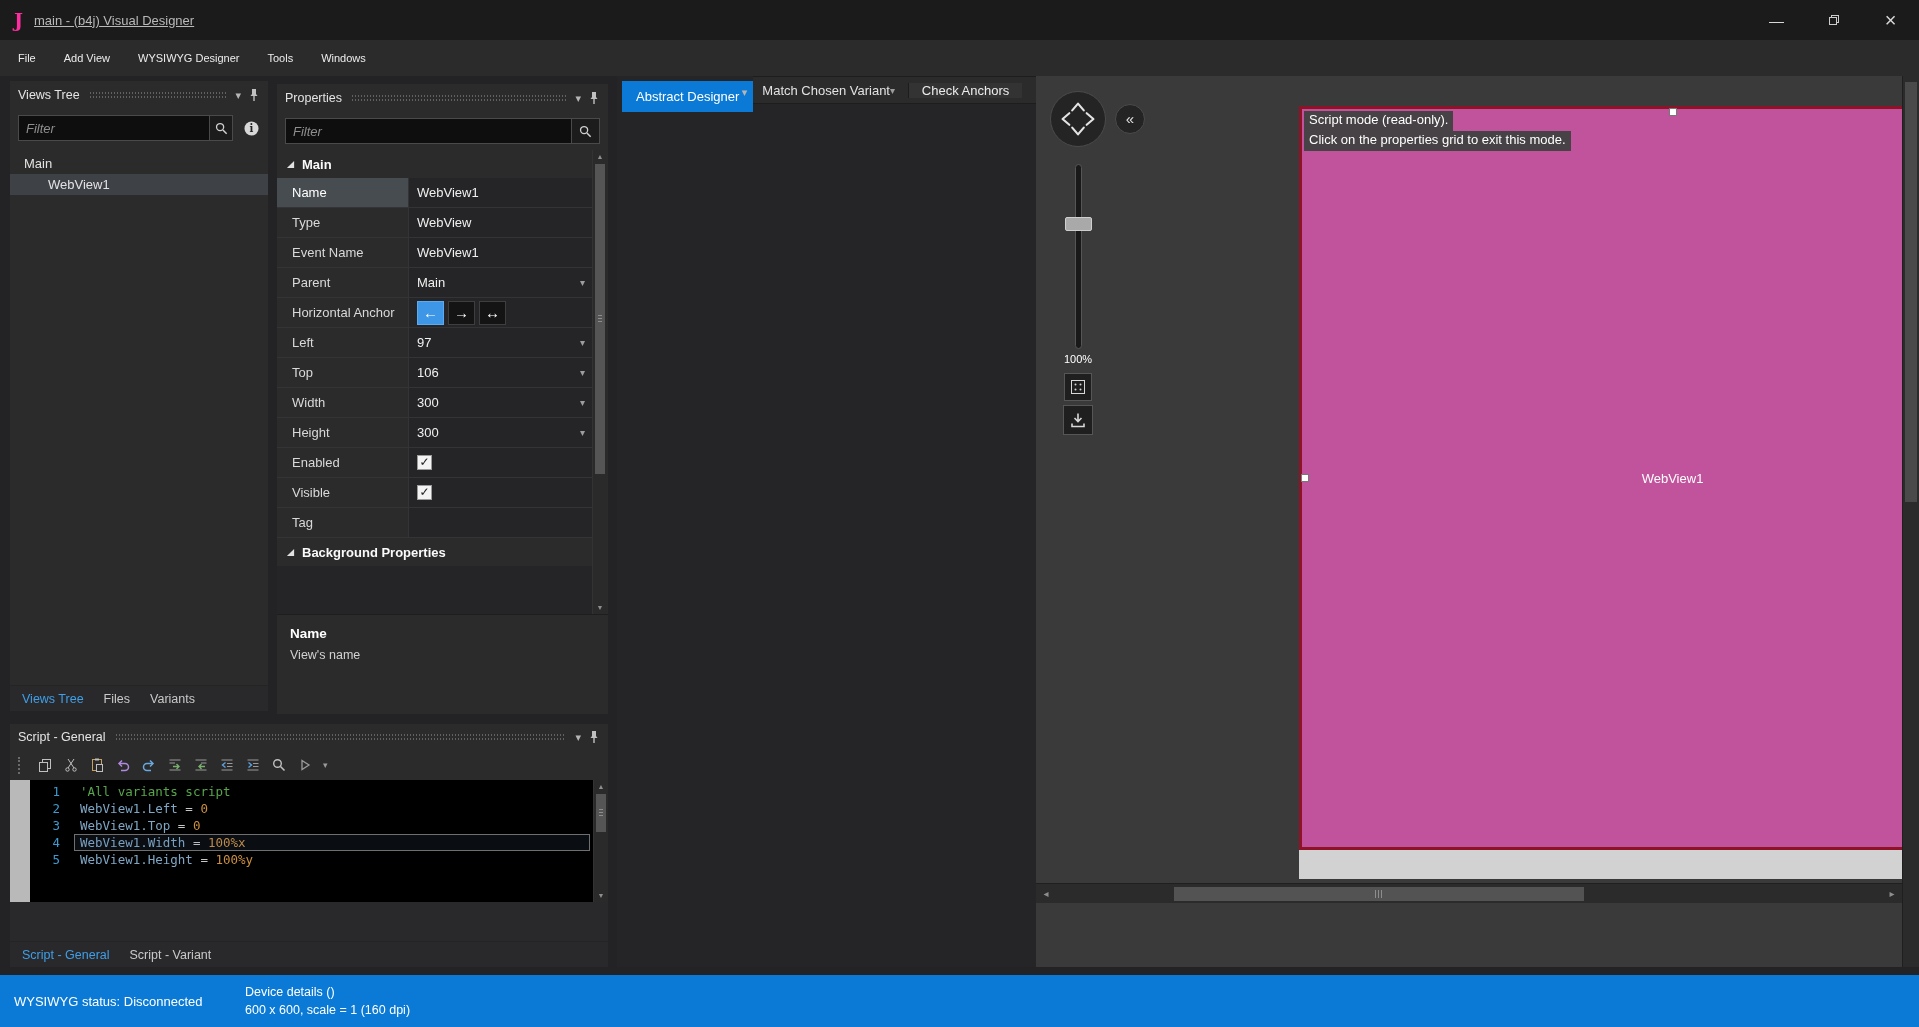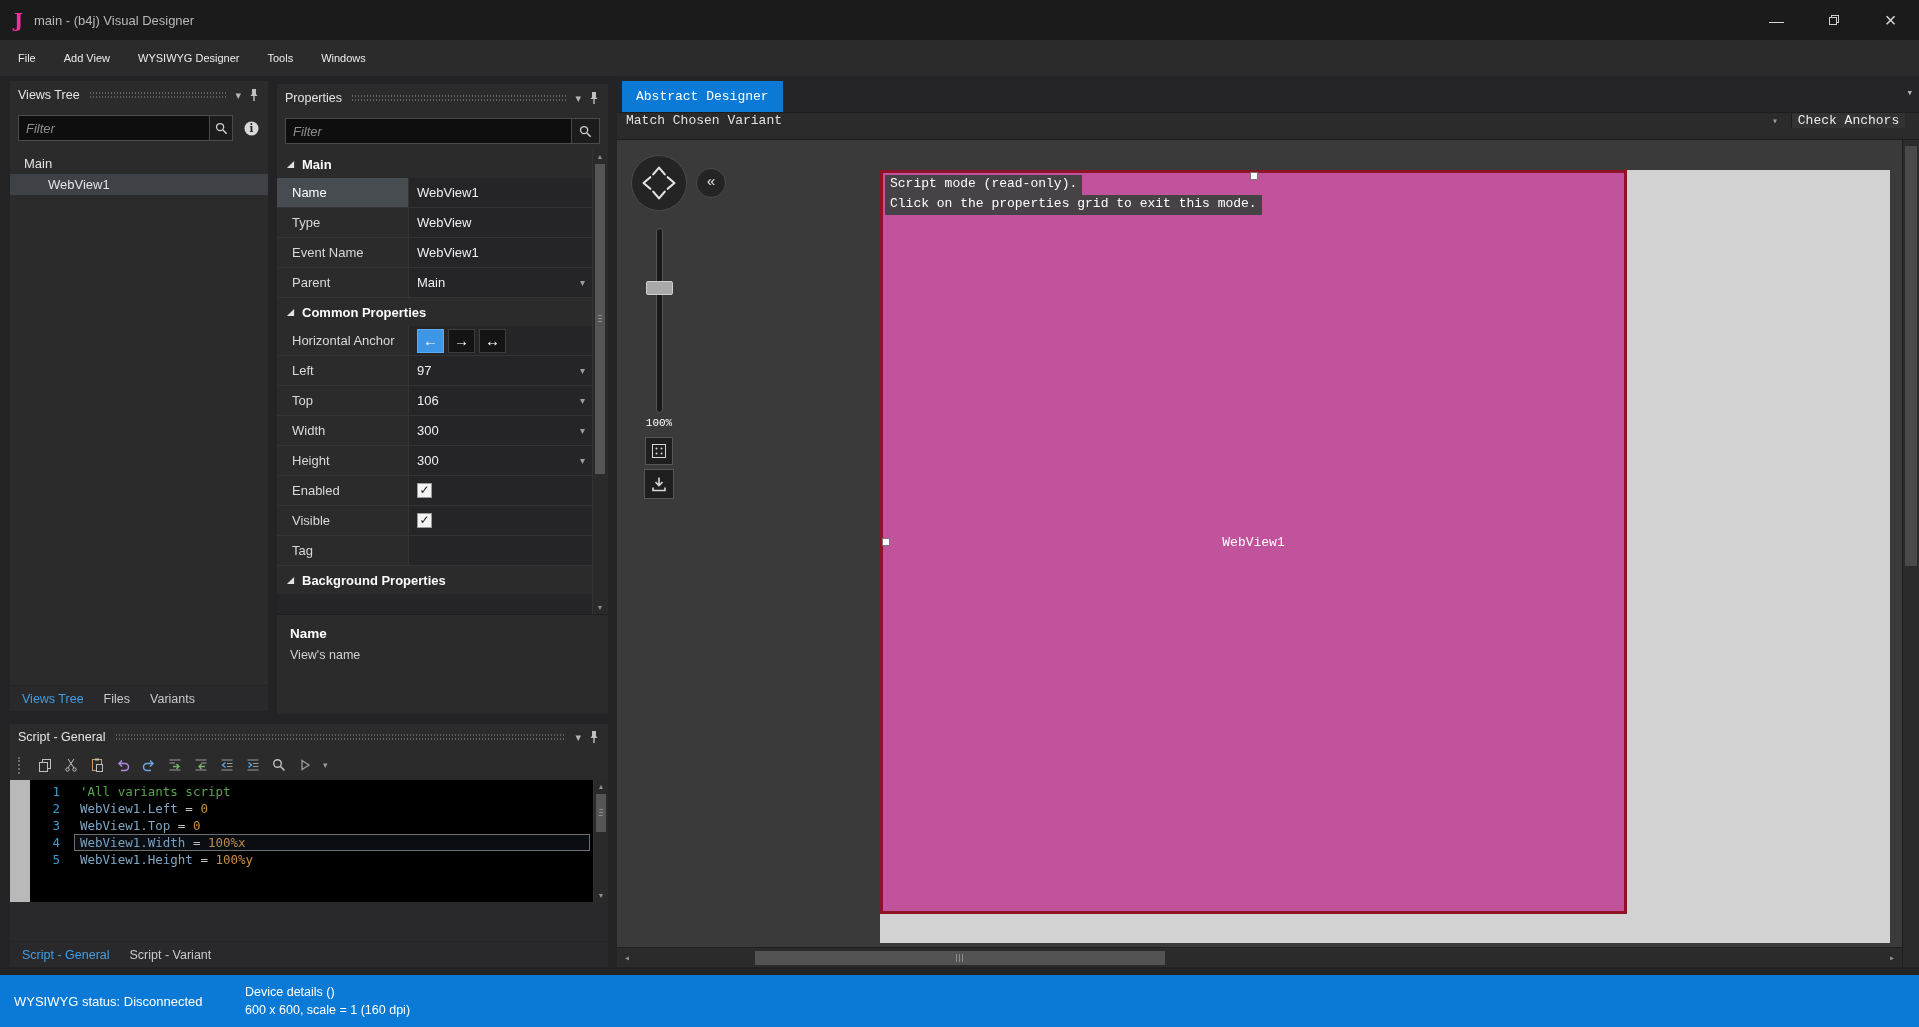--- a/index.html
+++ b/index.html
@@ -4,21 +4,21 @@
 <style>
   * { margin:0; padding:0; box-sizing:border-box; }
   html,body { width:1919px; height:1027px; overflow:hidden; background:#1a1a1a;
               font-family:"Liberation Sans", sans-serif; }
   #window { position:relative; width:1919px; height:1027px; background:#232325; color:#ddd; font-size:13px; }
 
   
   .titlebar { position:absolute; left:0; top:0; width:100%; height:40px; background:#1b1b1b;
               display:flex; align-items:center; }
   .logo { color:#ff2da0; font-weight:bold; font-size:19px; margin:0 11px 0 14px; font-family:"DejaVu Serif", serif; }
-  .title-text { color:#b9b9b9; font-size:13px; }
+  .title-text { color:#b9b9b9; font-size:13px;text-decoration:underline; }
   .win-controls { margin-left:auto; display:flex; height:100%; }
   .win-btn { width:57px; height:100%; display:flex; align-items:center; justify-content:center;
              color:#d8d8d8; font-size:15px; }
   .win-btn.close { font-size:20px; }
 
   
   .menubar { position:absolute; left:0; top:40px; width:100%; height:36px; background:#2b2b2b;
              display:flex; align-items:center; padding-left:4px; }
   .menu-item { padding:0 14px; height:100%; display:flex; align-items:center; color:#ececec; font-size:11px; }
 
@@ -94,27 +94,27 @@
   .code-line { display:flex; height:17px; align-items:center; position:relative; white-space:pre; }
   .line-num { width:42px; min-width:42px; padding-right:12px; margin-right:8px; text-align:right; color:#3d9ad1; }
   .code-line.current::after { content:""; position:absolute; left:44px; right:3px; top:0; bottom:0;
                               border:1px solid #6f6f6f; background:rgba(80,110,150,.12); }
   .c-comment { color:#57a64a; } .c-ident { color:#7fa7c5; } .c-op { color:#c8c8c8; } .c-num { color:#cc8f3f; }
   #editor-scroll { position:relative; width:15px; background:#2a2a2a; border-left:1px solid #333; }
   .script-filler { flex:1; background:#29292b; }
 
   
   #designer { left:617px; top:76px; width:1302px; height:891px; position:absolute; display:flex;
-              flex-direction:column; background:#252527;font-family:Liberation Mono, monospace; }
+              flex-direction:row; background:#252527; }
   .tabstrip { height:36px; min-height:36px; background:#252527; display:flex; align-items:flex-end; position:relative; }
   .designer-tab { height:31px; padding:0 14px; background:#0a7ad6; color:#fff; display:flex; align-items:center;
                   font-size:13px; margin-left:5px; }
   .strip-caret { position:absolute; right:6px; top:10px; color:#b5b5b5; font-size:11px; }
   .designer-toolbar { height:28px; min-height:28px; background:#2b2b2b; border-top:1px solid #1d1d1d;
-                      border-bottom:1px solid #1d1d1d; display:flex; align-items:flex-start; }
+                      border-bottom:1px solid #1d1d1d; display:flex; align-items:center; }
   .variant-dd { flex:1; display:flex; align-items:center; padding:0 9px; color:#e2e2e2; }
   .variant-dd .vcaret { margin-left:auto; color:#9d9d9d; font-size:10px; padding-right:4px; }
   .check-anchors { width:114px; display:flex; align-items:center; justify-content:center; background:#333;
                    border-left:1px solid #1d1d1d; margin-right:14px; color:#ececec; }
   .canvas { flex:1; position:relative; background:#3a3a3a; overflow:hidden; }
   .form-bg { position:absolute; left:263px; top:30px; width:1010px; height:773px; background:#d2d2d2; }
   .widget { position:absolute; left:0; top:0; width:747px; height:744px; background:#c0539c;
             border:3px solid #8e1326; display:flex; align-items:center; justify-content:center; }
   .widget-label { color:#fff; font-size:13px; }
   .handle { position:absolute; width:8px; height:8px; background:#fff; border:1px solid #777; }
@@ -267,26 +267,20 @@
             <span class="val-text">WebView1</span>
           </div>
         </div>
         <div class="prop-row">
           <div class="prop-label">Parent</div>
           <div class="prop-value">
             <span class="val-text">Main</span>
             <span class="dd-caret">▾</span>
           </div>
         </div>
-        <div class="sec-hdr">
-          <svg width="9" height="9" viewBox="0 0 10 10">
-            <path d="M9 1 L9 9 L1 9 Z" fill="#e2e2e2"></path>
-          </svg>
-          <span class="sec-title">Common Properties</span>
-        </div>
         <div class="prop-row">
           <div class="prop-label">Horizontal Anchor</div>
           <div class="prop-value">
             <div class="anchor-btn selected">←</div>
             <div class="anchor-btn">→</div>
             <div class="anchor-btn">↔</div>
           </div>
         </div>
         <div class="prop-row">
           <div class="prop-label">Left</div>

